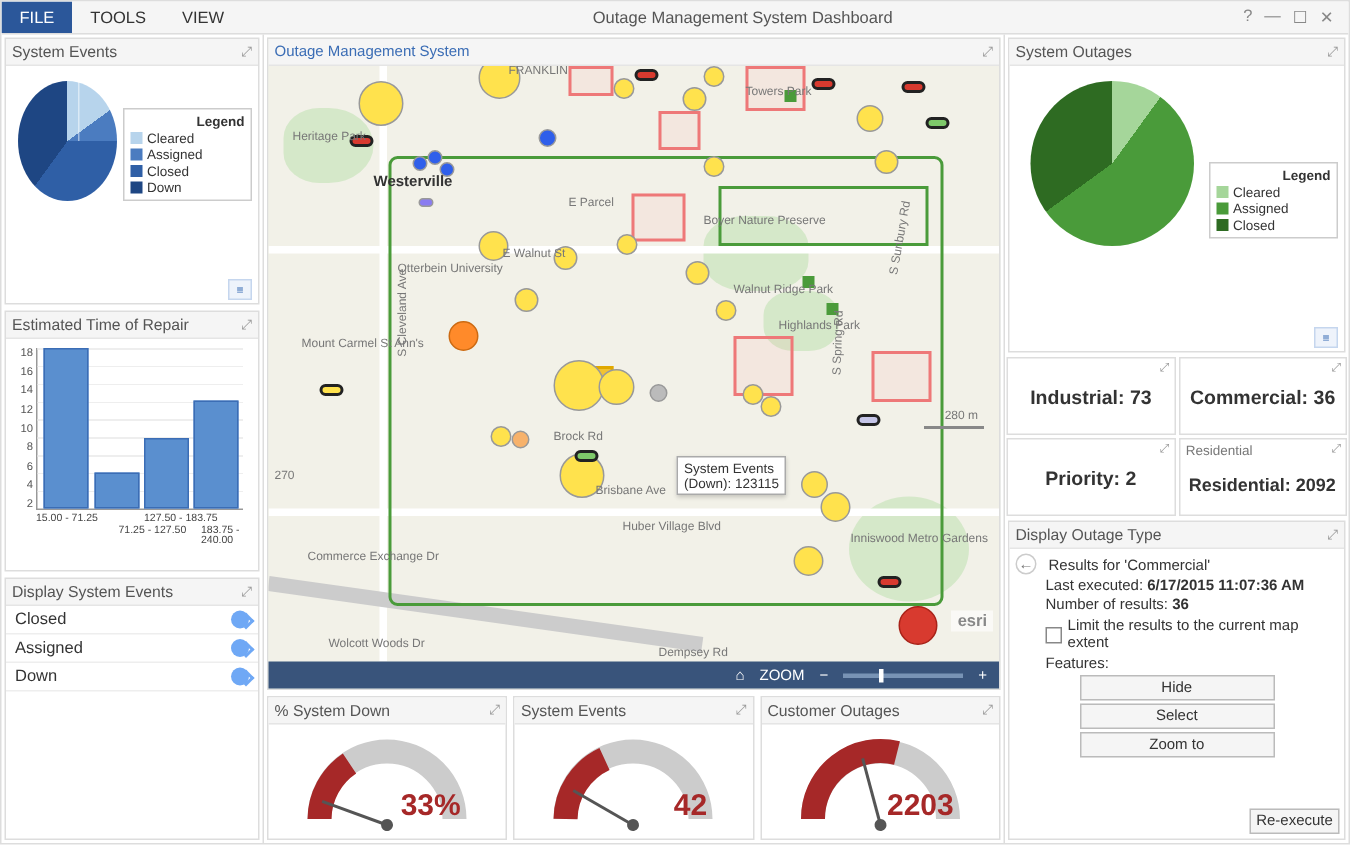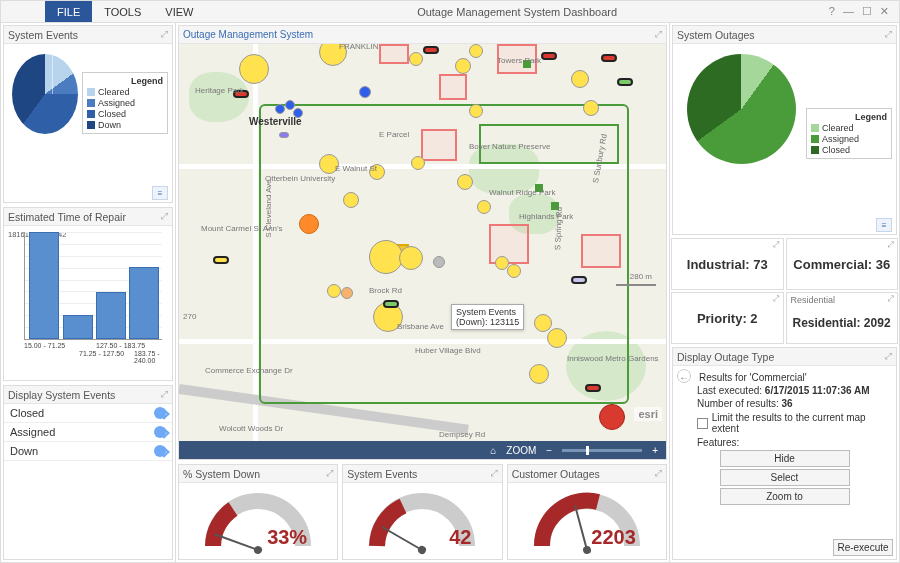--- a/index.html
+++ b/index.html
@@ -1,18 +1,18 @@
 <!DOCTYPE html>
 <html><head>
 <meta charset="utf-8">
 <style>
 * { box-sizing: border-box; margin: 0; padding: 0; }
 body { font-family: "Segoe UI", Tahoma, sans-serif; font-size: 11px; background: #fff; color: #333; width: 900px; height: 563px; overflow: hidden; border: 1px solid #ddd; }
 .titlebar { height: 22px; background: #f5f5f5; display: flex; align-items: center; border-bottom: 1px solid #ddd; }
-.menu-tabs { display: flex; height: 100%; padding-left: 44px; }
+.menu-tabs { display: flex; height: 100%; }
 .menu-tab { padding: 0 12px; display: flex; align-items: center; font-size: 11px; cursor: pointer; }
 .menu-tab.active { background: #2b579a; color: #fff; }
 .title-text { flex: 1; text-align: center; font-size: 11px; color: #555; }
 .win-controls { display: flex; gap: 8px; padding-right: 10px; color: #888; }
 .win-ctrl { cursor: pointer; font-size: 11px; }
 
 .main-grid { display: flex; height: calc(100% - 22px); }
 .col-left { width: 175px; display: flex; flex-direction: column; border-right: 1px solid #ddd; }
 .col-center { flex: 1; display: flex; flex-direction: column; }
 .col-right { width: 230px; display: flex; flex-direction: column; border-left: 1px solid #ddd; }
@@ -29,21 +29,21 @@
 
 .pie-wrap { display: flex; align-items: flex-start; }
 .pie { width: 80px; height: 80px; border-radius: 50%; position: relative; margin: 6px 4px; }
 .legend-box { border: 1px solid #ccc; font-size: 9px; padding: 3px 4px; background: #fff; margin-top: 24px; }
 .legend-box b { font-size: 9px; padding-left: 44px; }
 .legend-row { display: flex; align-items: center; gap: 3px; margin-top: 1px; }
 .legend-sw { width: 8px; height: 8px; }
 .menu-icon { position: absolute; right: 4px; bottom: 2px; width: 16px; height: 14px; background: #eef3fb; border: 1px solid #c5d6ee; display: flex; align-items: center; justify-content: center; font-size: 8px; color: #3b6db5; cursor: pointer; }
 
 .barchart { position: relative; width: 158px; height: 130px; }
-.bc-axis-y { position: absolute; left: 0; top: 0; bottom: 20px; width: 14px; display: flex; flex-direction: row; justify-content: space-between; font-size: 7.5px; color: #555; text-align: right; }
+.bc-axis-y { position: absolute; left: 0; top: 0; bottom: 20px; width: 14px; display: flex; flex-direction: column; justify-content: space-between; font-size: 7.5px; color: #555; text-align: right; }
 .bc-plot { position: absolute; left: 16px; right: 4px; top: 2px; bottom: 20px; border-left: 1px solid #999; border-bottom: 1px solid #999; }
 .bc-plot::before { content:""; position:absolute; inset:0; background: repeating-linear-gradient(to top, transparent, transparent calc(100%/9 - 1px), #eee calc(100%/9 - 1px), #eee calc(100%/9)); }
 .bc-bar { position: absolute; bottom: 0; width: 22%; background: #5a8fcf; border: 1px solid #3b6db5; }
 .bc-xlabels { position: absolute; left: 16px; right: 4px; bottom: 0; height: 18px; font-size: 7px; color: #444; }
 .bc-xlabels div { position:absolute; }
 
 .disp-row { display: flex; justify-content: space-between; align-items: center; padding: 3px 6px; border-bottom: 1px solid #eee; cursor: pointer; }
 .disp-icon { width: 12px; height: 12px; border-radius: 50%; background: #6fa8f5; position: relative; }
 .disp-icon::after { content:""; position:absolute; left:6px; top:3px; width:6px; height:6px; border-top:2px solid #6fa8f5; border-right:2px solid #6fa8f5; transform: rotate(45deg); }
 

